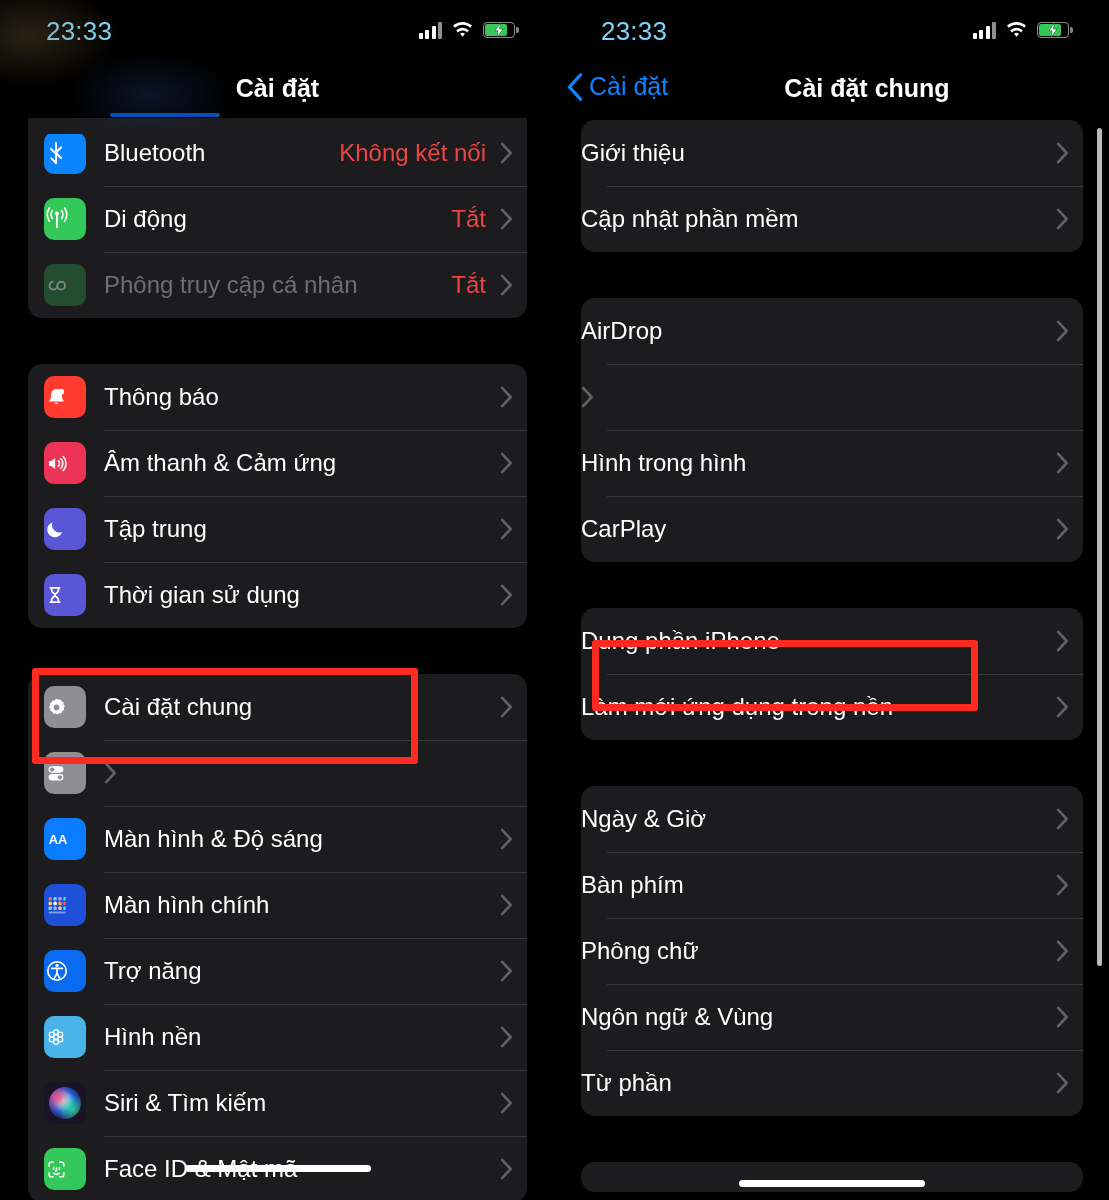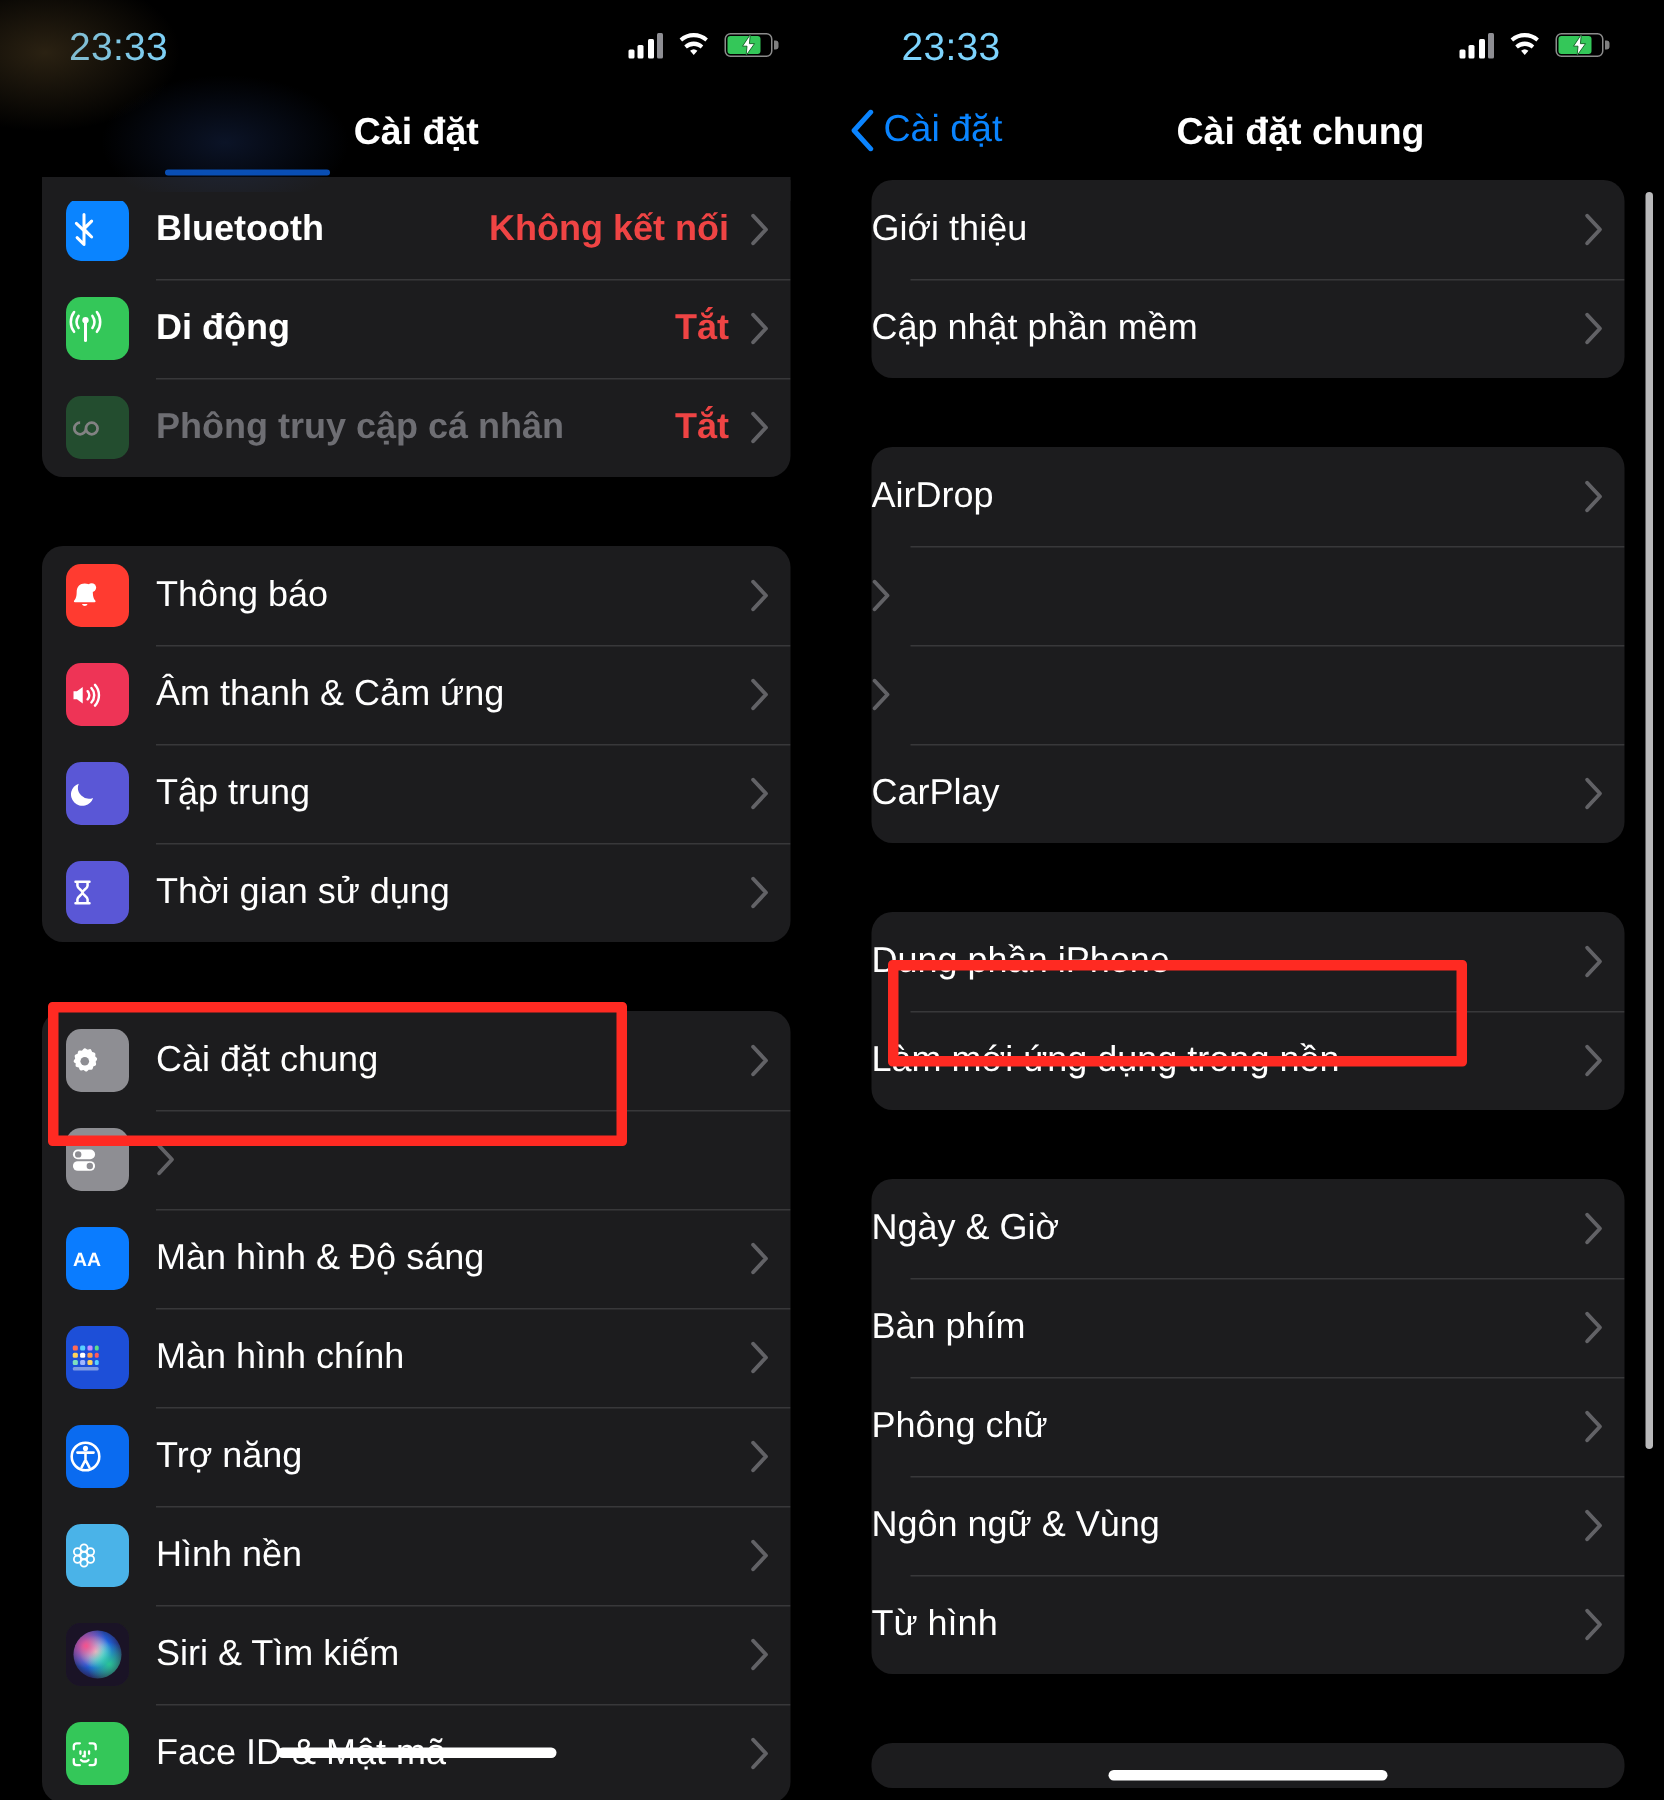--- a/index.html
+++ b/index.html
@@ -184,21 +184,21 @@
 
     <div class="navbar">
       <div class="nav-title">Cài đặt</div>
     </div>
 
     <div class="fade-top"></div>
     <div class="sliver"></div>
 
     <div class="list-body">
 
-      <div class="card" style="border-radius:0 0 14px 14px;font-weight:bold;">
+      <div class="card" style="border-radius:0 0 14px 14px;">
         <div class="row">
           <span class="app-icon" style="background:#0a84ff">
             <svg viewBox="0 0 24 24" width="24" height="24">
                 <path d="M12 2v9.2l5.1-4.8-5.1 5.3 5.1 5.3-5.1-4.8V22l-4.6-4.6" fill="none" stroke="#fff" stroke-width="2" stroke-linejoin="round" stroke-linecap="round"></path>
                 <path d="M12 12.7L6.9 7.9" fill="none" stroke="#fff" stroke-width="2" stroke-linecap="round"></path>
               </svg>
           </span>
           <span class="row-label">Bluetooth</span>
           <span class="row-value">Không kết nối</span>
           <svg class="chev" viewBox="0 0 10 18">
@@ -493,20 +493,21 @@
           <svg class="chev" viewBox="0 0 10 18">
               <path d="M1.4 1.5L8.4 9l-7 7.5" fill="none" stroke="#8e8e93" stroke-width="2.1" stroke-linecap="round" stroke-linejoin="round"></path>
             </svg>
         </div>
         <div class="row">
           <svg class="chev" viewBox="0 0 10 18">
               <path d="M1.4 1.5L8.4 9l-7 7.5" fill="none" stroke="#8e8e93" stroke-width="2.1" stroke-linecap="round" stroke-linejoin="round"></path>
             </svg>
         </div>
         <div class="row">
+          <span class="row-label">Hình trong hình</span>
           <svg class="chev" viewBox="0 0 10 18">
               <path d="M1.4 1.5L8.4 9l-7 7.5" fill="none" stroke="#8e8e93" stroke-width="2.1" stroke-linecap="round" stroke-linejoin="round"></path>
             </svg>
         </div>
         <div class="row">
           <span class="row-label">CarPlay</span>
           <svg class="chev" viewBox="0 0 10 18">
               <path d="M1.4 1.5L8.4 9l-7 7.5" fill="none" stroke="#8e8e93" stroke-width="2.1" stroke-linecap="round" stroke-linejoin="round"></path>
             </svg>
         </div>
@@ -550,21 +551,21 @@
               <path d="M1.4 1.5L8.4 9l-7 7.5" fill="none" stroke="#8e8e93" stroke-width="2.1" stroke-linecap="round" stroke-linejoin="round"></path>
             </svg>
         </div>
         <div class="row">
           <span class="row-label">Ngôn ngữ &amp; Vùng</span>
           <svg class="chev" viewBox="0 0 10 18">
               <path d="M1.4 1.5L8.4 9l-7 7.5" fill="none" stroke="#8e8e93" stroke-width="2.1" stroke-linecap="round" stroke-linejoin="round"></path>
             </svg>
         </div>
         <div class="row">
-          <span class="row-label">Từ hình</span>
+          <span class="row-label">Từ phần</span>
           <svg class="chev" viewBox="0 0 10 18">
               <path d="M1.4 1.5L8.4 9l-7 7.5" fill="none" stroke="#8e8e93" stroke-width="2.1" stroke-linecap="round" stroke-linejoin="round"></path>
             </svg>
         </div>
       </div>
 
       <div class="group-gap-lg"></div>
 
       <div class="card" style="height:30px;"></div>
     </div>

